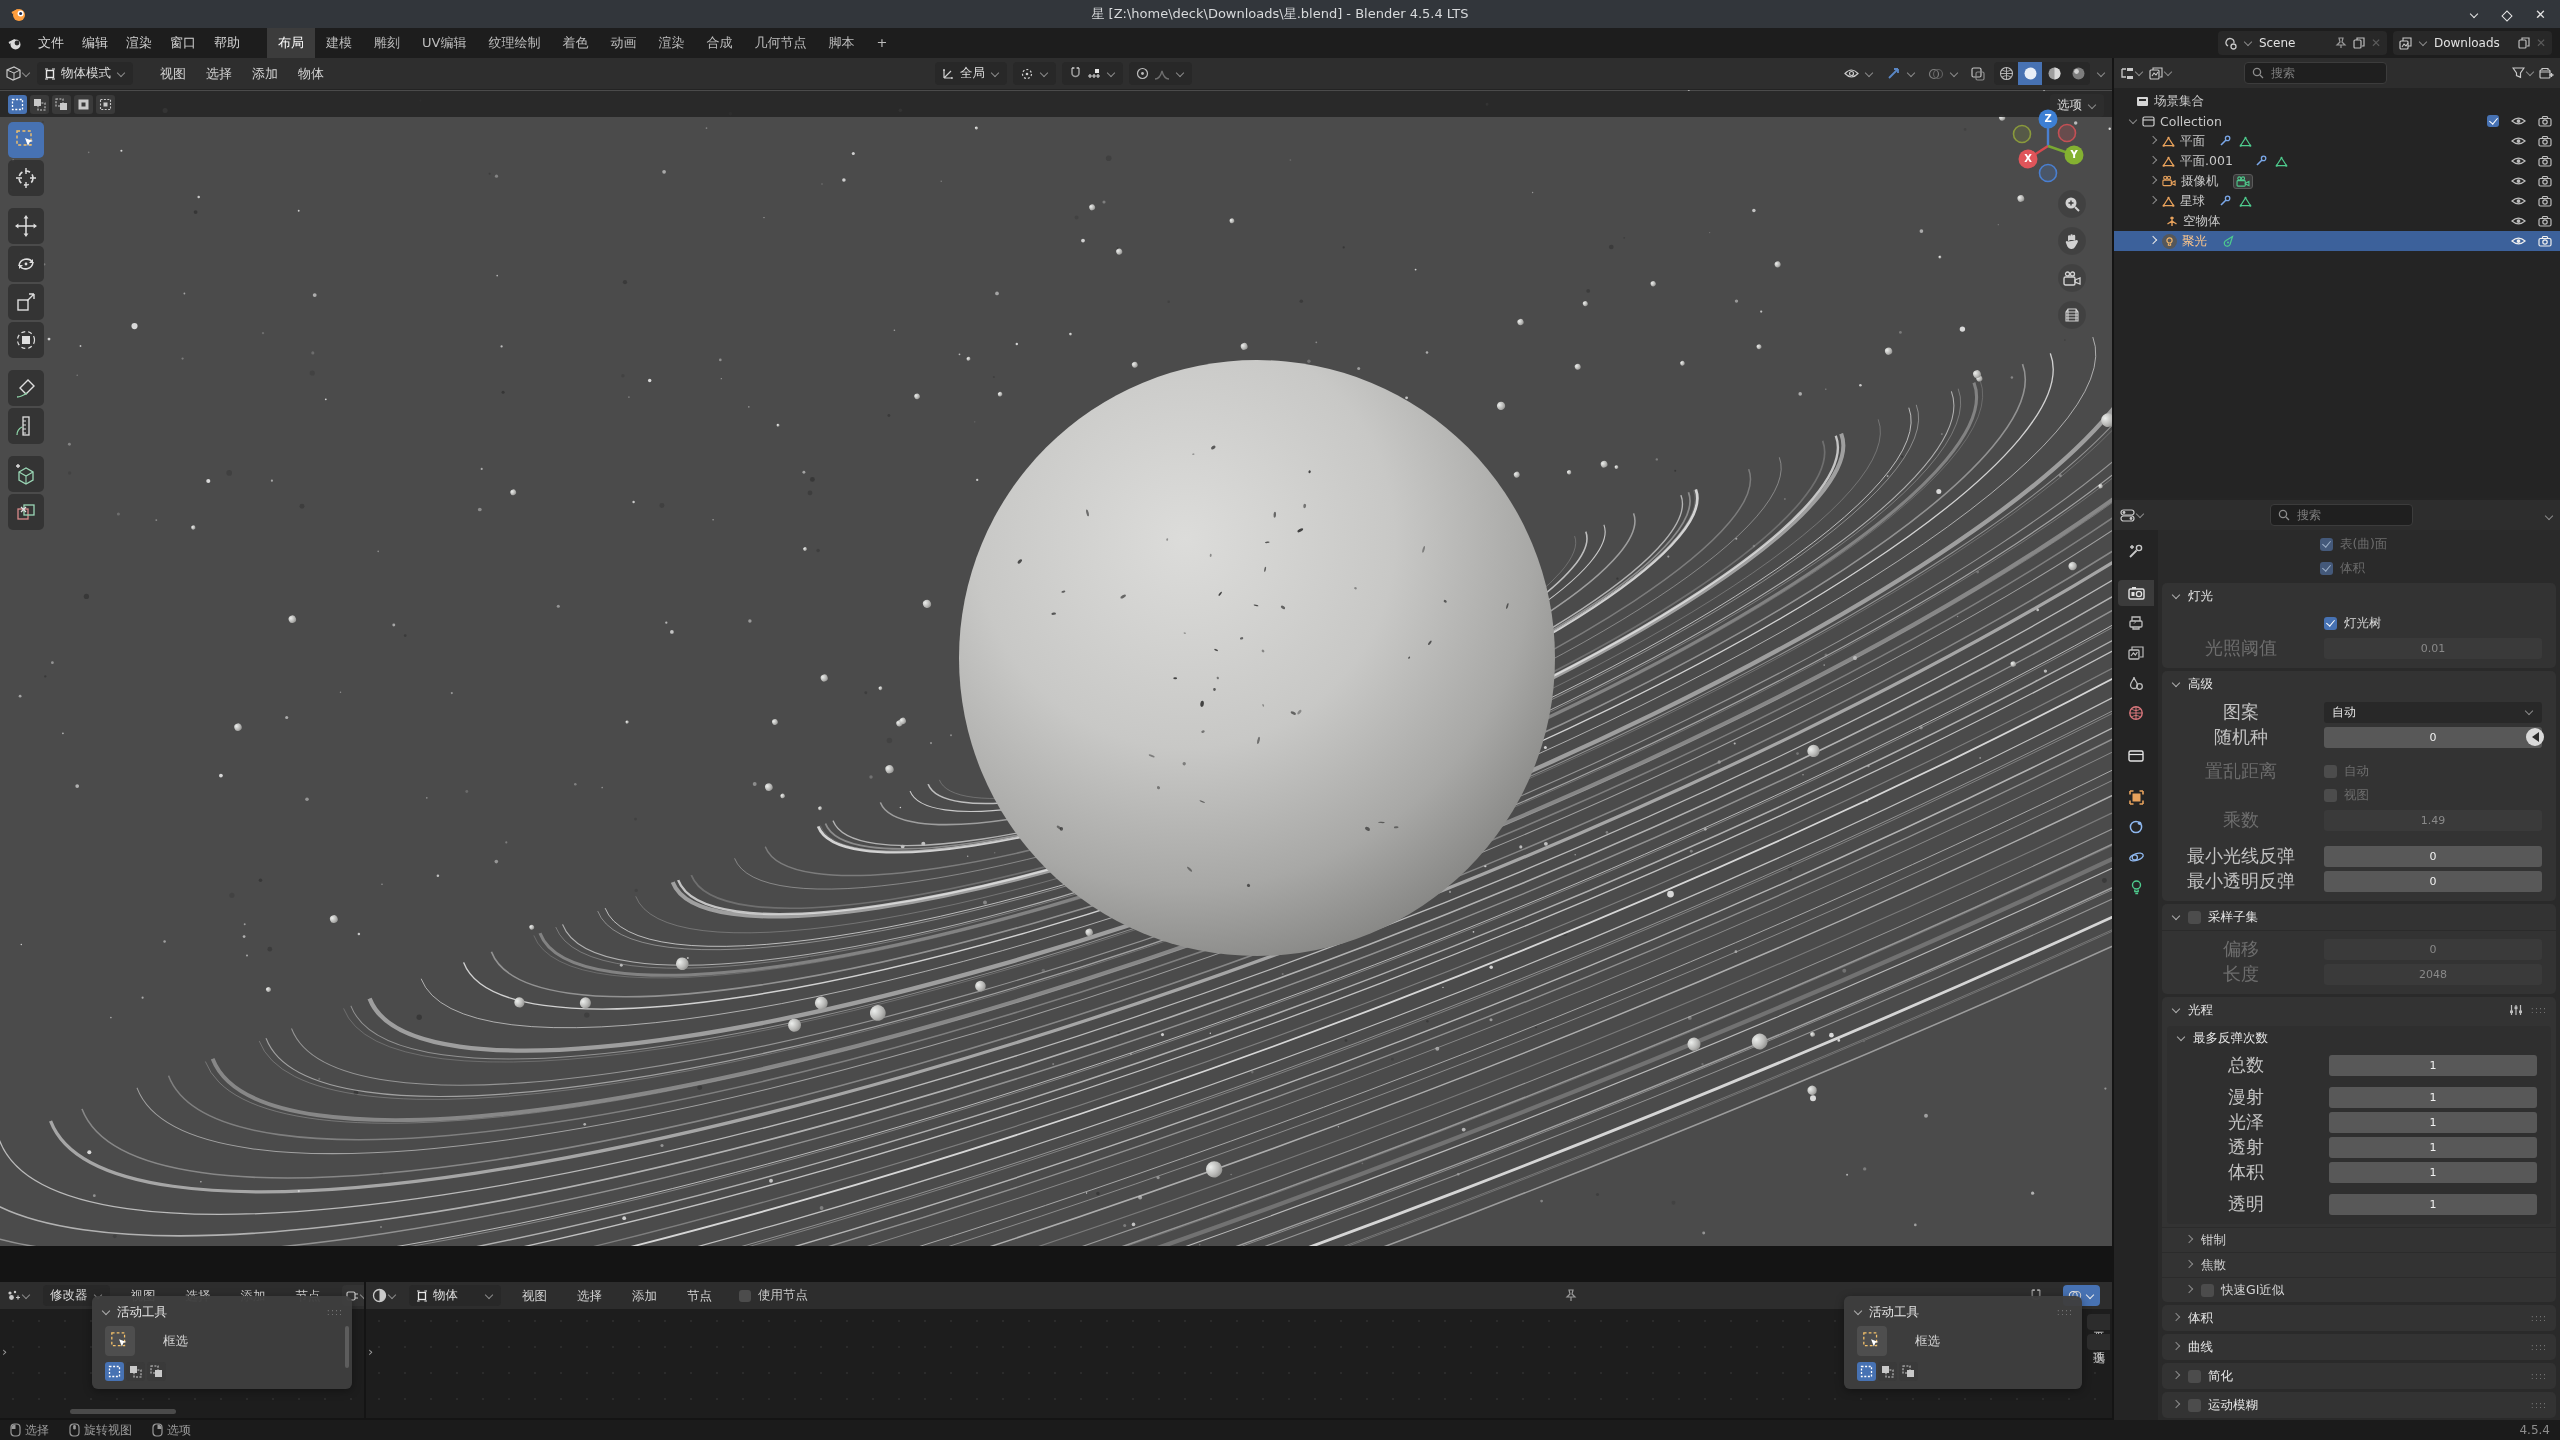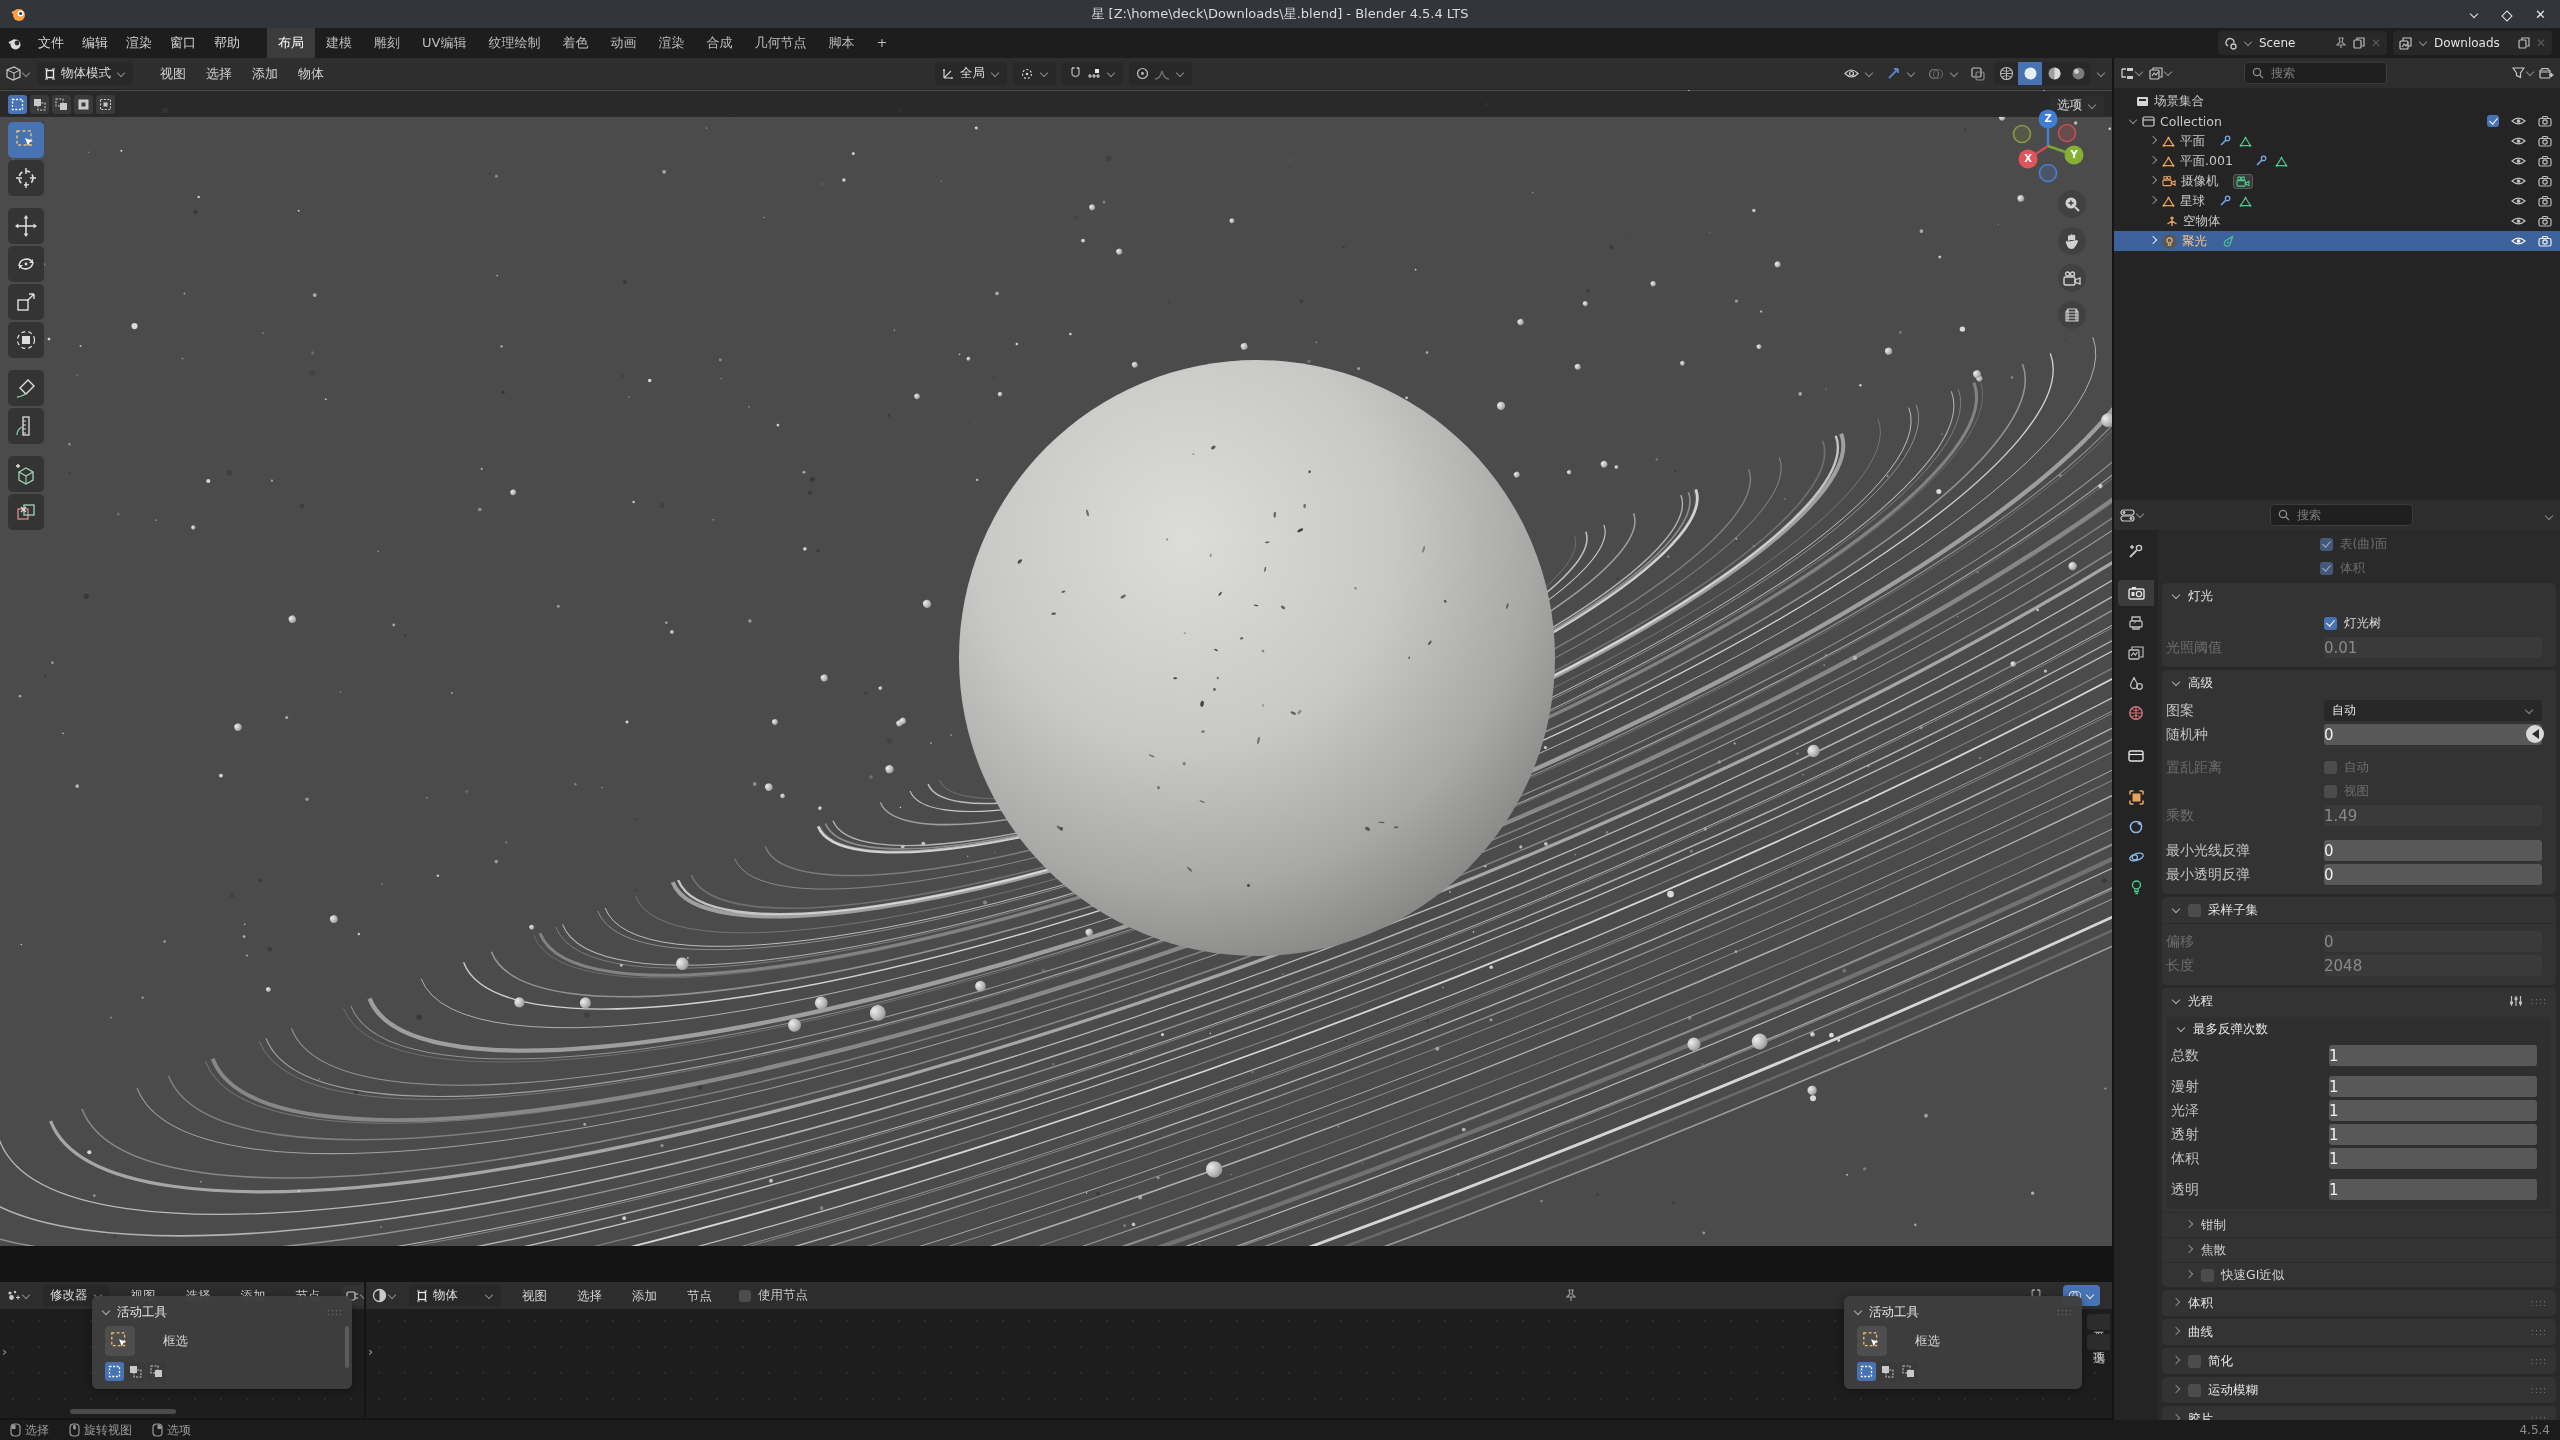--- a/index.html
+++ b/index.html
@@ -4,21 +4,21 @@
 <style>
   html,body{margin:0;padding:0;background:#111;}
   *{box-sizing:border-box;font-family:"DejaVu Sans","Liberation Sans",sans-serif;}
   #app{position:relative;width:2560px;height:1440px;background:#141414;overflow:hidden;color:#c9c9c9;user-select:none;}
   
   .chev{display:inline-block;width:6px;height:6px;border-right:1.4px solid #aeaeae;border-bottom:1.4px solid #aeaeae;transform:rotate(45deg);margin:0 2px 2px 2px;}
   .chev.r{transform:rotate(-45deg);}
   .chev.lite{border-color:#8a8a8a;}
   .pill{display:inline-flex;align-items:center;gap:5px;background:#282828;border-radius:4px;height:23px;padding:0 7px;color:#dedede;font-size:12.5px;}
   .menu-item{padding:0 9px;font-size:13px;color:#d2d2d2;line-height:26px;border-radius:3px;}
-  .num{height:21px;border-radius:3px;background:#585858;display:flex;align-items:center;justify-content:flex-start;color:#f1f1f1;font-size:15px;position:relative;}
+  .num{height:21px;border-radius:3px;background:#585858;display:flex;align-items:center;justify-content:center;color:#f1f1f1;font-size:11px;position:relative;}
   .num.dis{background:#3a3a3a;color:#898989;}
   .drop{height:21px;border-radius:3px;background:#282828;display:flex;align-items:center;padding:0 8px;color:#e4e4e4;font-size:12px;}
   .drop .chev{margin-left:auto;}
   .cb{width:13px;height:13px;border-radius:3px;background:#545454;position:relative;flex:none;}
   .cb.on{background:#4772b3;}
   .cb.on::after{content:"";position:absolute;left:3.5px;top:1px;width:4px;height:7px;border-right:1.8px solid #fff;border-bottom:1.8px solid #fff;transform:rotate(40deg);}
   .cb.dim{background:#44597a;}
   .cb.dim::after{border-color:#9db0c9;}
   .cb.off{background:#4c4c4c;}
   .dots{color:#777;font-size:9px;letter-spacing:1px;margin-left:auto;}
@@ -76,21 +76,21 @@
   #props .ed-header{background:#2d2d2d;}
   #ptabs{position:absolute;left:0;top:30px;bottom:0;width:44px;background:#242424;display:flex;flex-direction:column;align-items:center;padding-top:8px;gap:4px;}
   .ptab{width:36px;height:26px;display:flex;align-items:center;justify-content:center;border-radius:4px 0 0 4px;}
   .ptab.active{background:#3b3b3b;}
   .ptab-gap{height:8px;}
   #pbody{position:absolute;left:44px;top:30px;right:0;bottom:0;overflow:hidden;padding-top:2px;}
   .sec{background:#333333;border-radius:5px;margin:3px 4px;}
   .sec-h{display:flex;align-items:center;gap:7px;height:26px;padding:0 9px;color:#e6e6e6;font-size:12.5px;}
   .sec-b{padding:2px 0 7px 0;}
   .prow{display:grid;grid-template-columns:150px 1fr;align-items:center;min-height:23px;margin:1px 14px 1px 4px;column-gap:8px;}
-  .plabel{text-align:left;color:#c2c2c2;font-size:14px;}
+  .plabel{text-align:center;color:#c2c2c2;font-size:18px;}
   .plabel.dis{color:#6d6d6d;}
   .inline{display:flex;align-items:center;gap:7px;font-size:12.5px;color:#d8d8d8;}
   .inline.dis{color:#6d6d6d;}
   .subsec{background:#2f2f2f;border-radius:4px;margin:3px 5px;}
   .collrow{display:flex;align-items:center;gap:7px;height:25px;padding:0 9px 0 22px;border-top:1px solid #2b2b2b;color:#d5d5d5;font-size:12.5px;}
   .anim-dec{position:absolute;right:-2px;top:1px;width:18px;height:18px;border-radius:50%;background:#d9d9d9;display:flex;align-items:center;justify-content:center;}
   .anim-dec i{display:block;width:0;height:0;border:5px solid transparent;border-right:7px solid #2b2b2b;margin-left:-5px;}
   
   .nodebg{background:#1d1d1d;background-image:radial-gradient(circle,#2b2b2b 1.2px,transparent 1.2px);background-size:26px 26px;}
   #botleft{position:absolute;left:0;top:1282px;width:364px;height:136px;overflow:hidden;}

